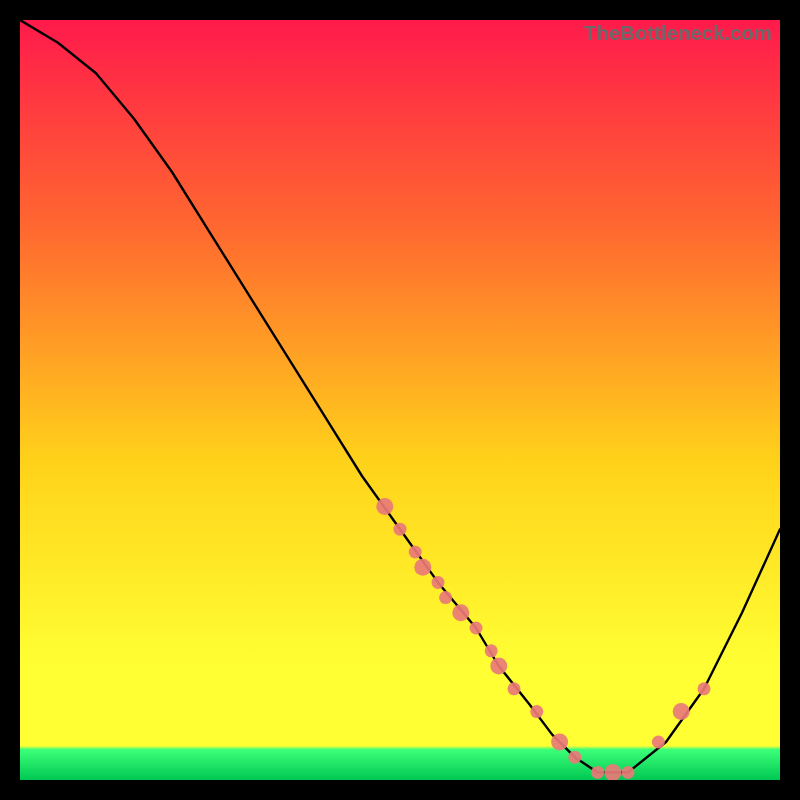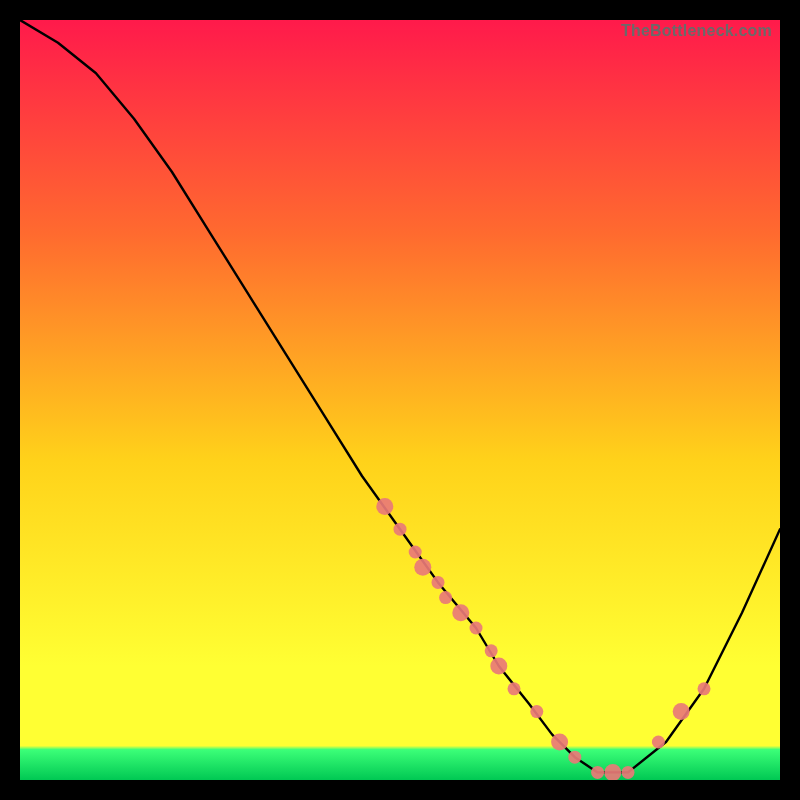--- a/index.html
+++ b/index.html
@@ -24,21 +24,21 @@
     left: 0;
     top: 0;
     width: 760px;
     height: 760px;
   }
   .watermark {
     position: absolute;
     top: 2px;
     right: 8px;
     color: #6a6a6a;
-    font-size: 16px;
+    font-size: 20px;
     font-weight: 600;
     letter-spacing: 0.2px;
     user-select: none;
   }
   svg { display: block; }
 </style>
 </head>
 <body>
 
 <div class="frame">

